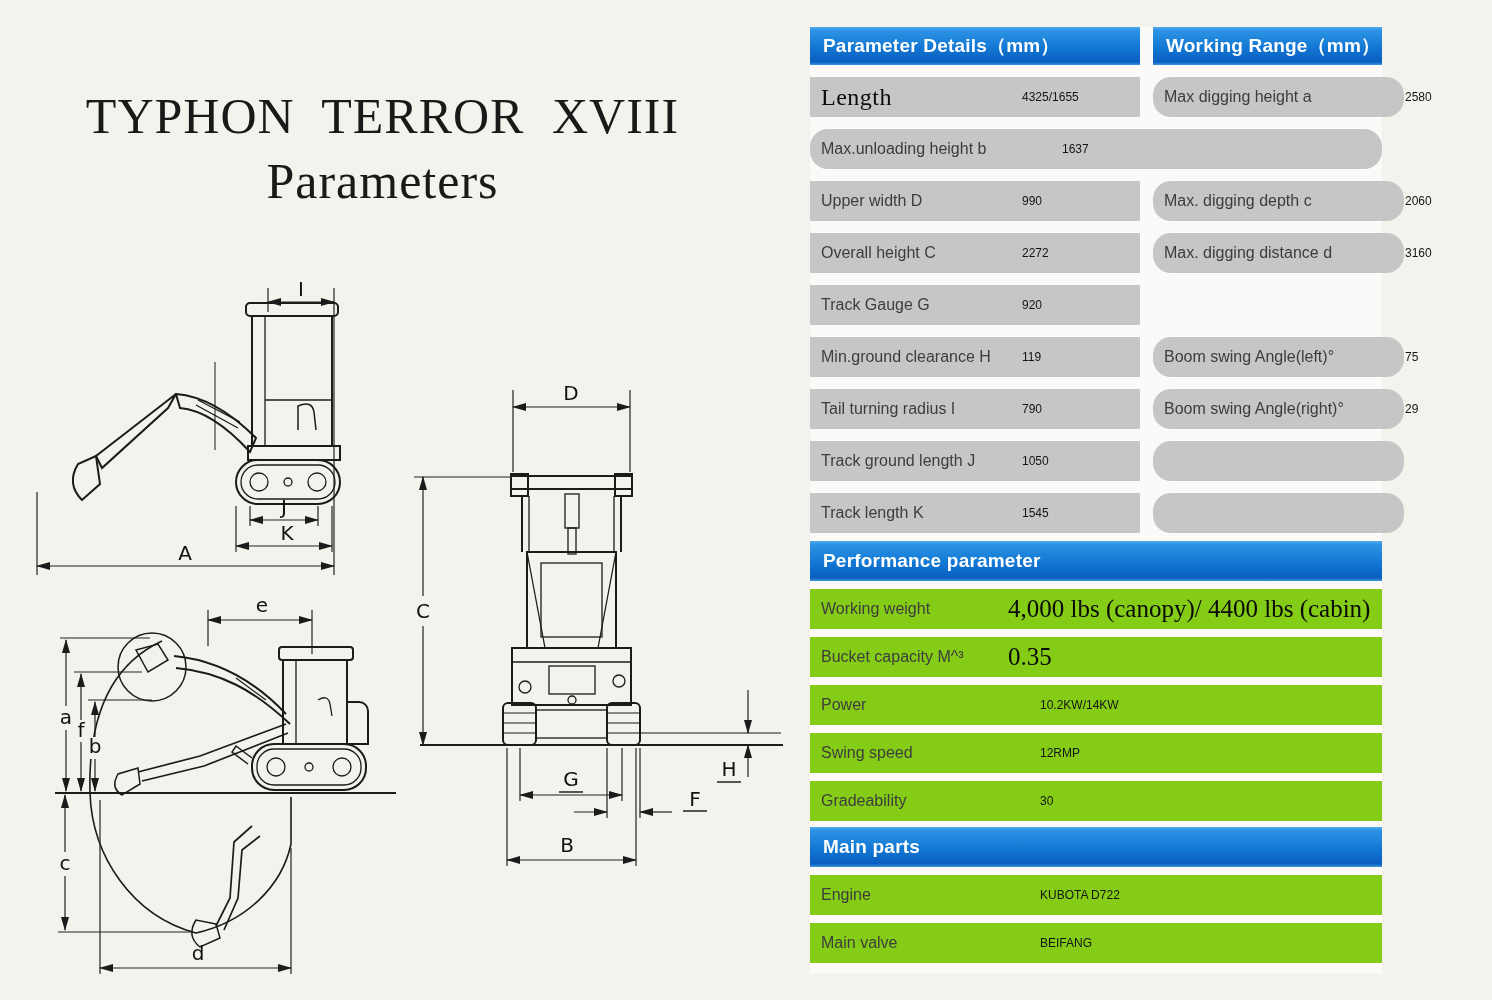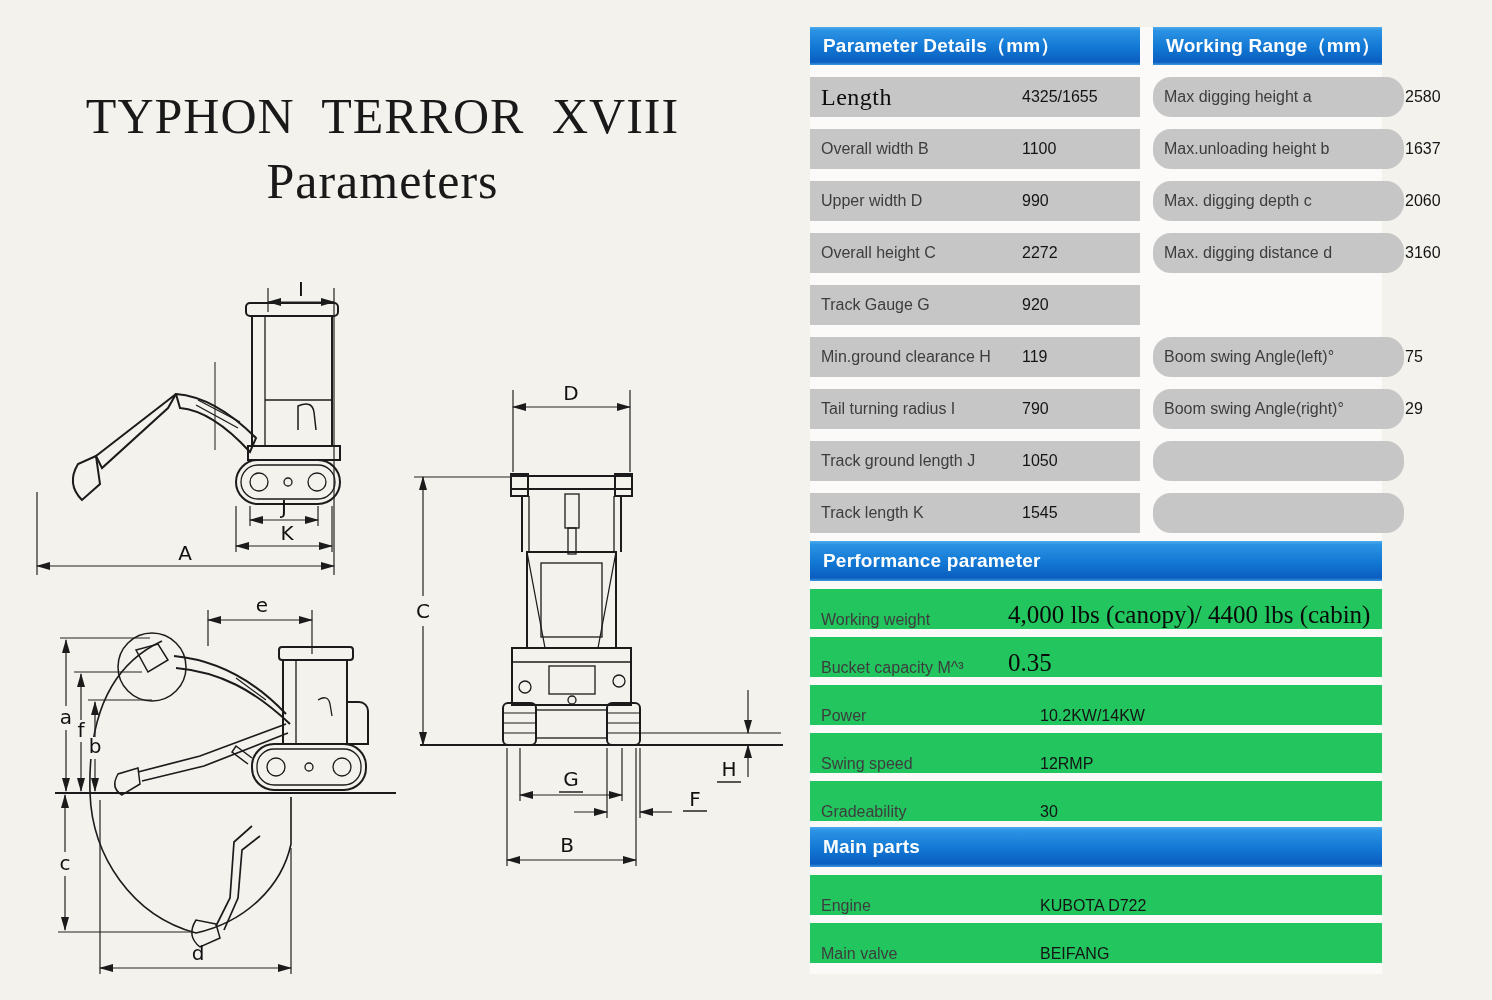--- a/index.html
+++ b/index.html
@@ -30,30 +30,30 @@
   .hrow { display:flex; gap:13px; height:38px; margin-bottom:5px; }
   .hl   { width:330px; flex:none; }
   .hr   { flex:1; }
   .row  { display:flex; gap:13px; height:40px; margin-bottom:8px;margin-top:12px; }
   .cell { background:#c6c6c6; display:flex; align-items:center; position:relative; }
   .cl   { width:330px; flex:none; }
   .cr   { flex:1;border-radius:18px; }
   .lab  { margin-left:11px; font-size:16px; color:#3d3d3d; line-height:1.12; }
   .cl .lab { width:196px; }
   .cr .lab { width:240px; }
-  .val  { position:absolute; font-size:16px; color:#141414; white-space:nowrap; }
+  .val  { position:absolute; font-size:12px; color:#141414; white-space:nowrap; }
   .cl .val { left:212px; }
   .cr .val { left:252px; }
   .len  { font-family:"Liberation Serif","DejaVu Serif",serif; font-size:24px; color:#0c0c0c; letter-spacing:.5px; }
   .w-narrow { width:160px !important; }
   .w-mid    { width:196px !important; }
   .shdr { height:40px; margin-bottom:8px; }
   .mp   { margin-top:-2px; }
-  .prow { display:flex; height:40px; margin-bottom:8px; background:#22c55e;
-          align-items:flex-end; position:relative; }
+  .prow { display:flex; height:40px; margin-bottom:8px; background:#84cc16;
+          align-items:center; position:relative; }
   .prow .lab { margin-left:11px; width:185px; }
   .prow .val { left:230px; }
   .prow .val.serif { left:198px; font-size:25px; font-family:"Liberation Serif","DejaVu Serif",serif; color:#0a0a0a; }
 </style>
 </head>
 <body>
 
 <div class="page">
 
   <div class="title">
@@ -246,24 +246,20 @@
         <span class="lab len">Length</span>
         <span class="val">4325/1655</span>
       </div>
       <div class="cell cr">
         <span class="lab">Max digging height a</span>
         <span class="val">2580</span>
       </div>
     </div>
 
     <div class="row">
-      <div class="cell cl">
-        <span class="lab">Overall width B</span>
-        <span class="val">1100</span>
-      </div>
       <div class="cell cr">
         <span class="lab">Max.unloading height b</span>
         <span class="val">1637</span>
       </div>
     </div>
 
     <div class="row">
       <div class="cell cl">
         <span class="lab">Upper width D</span>
         <span class="val">990</span>

